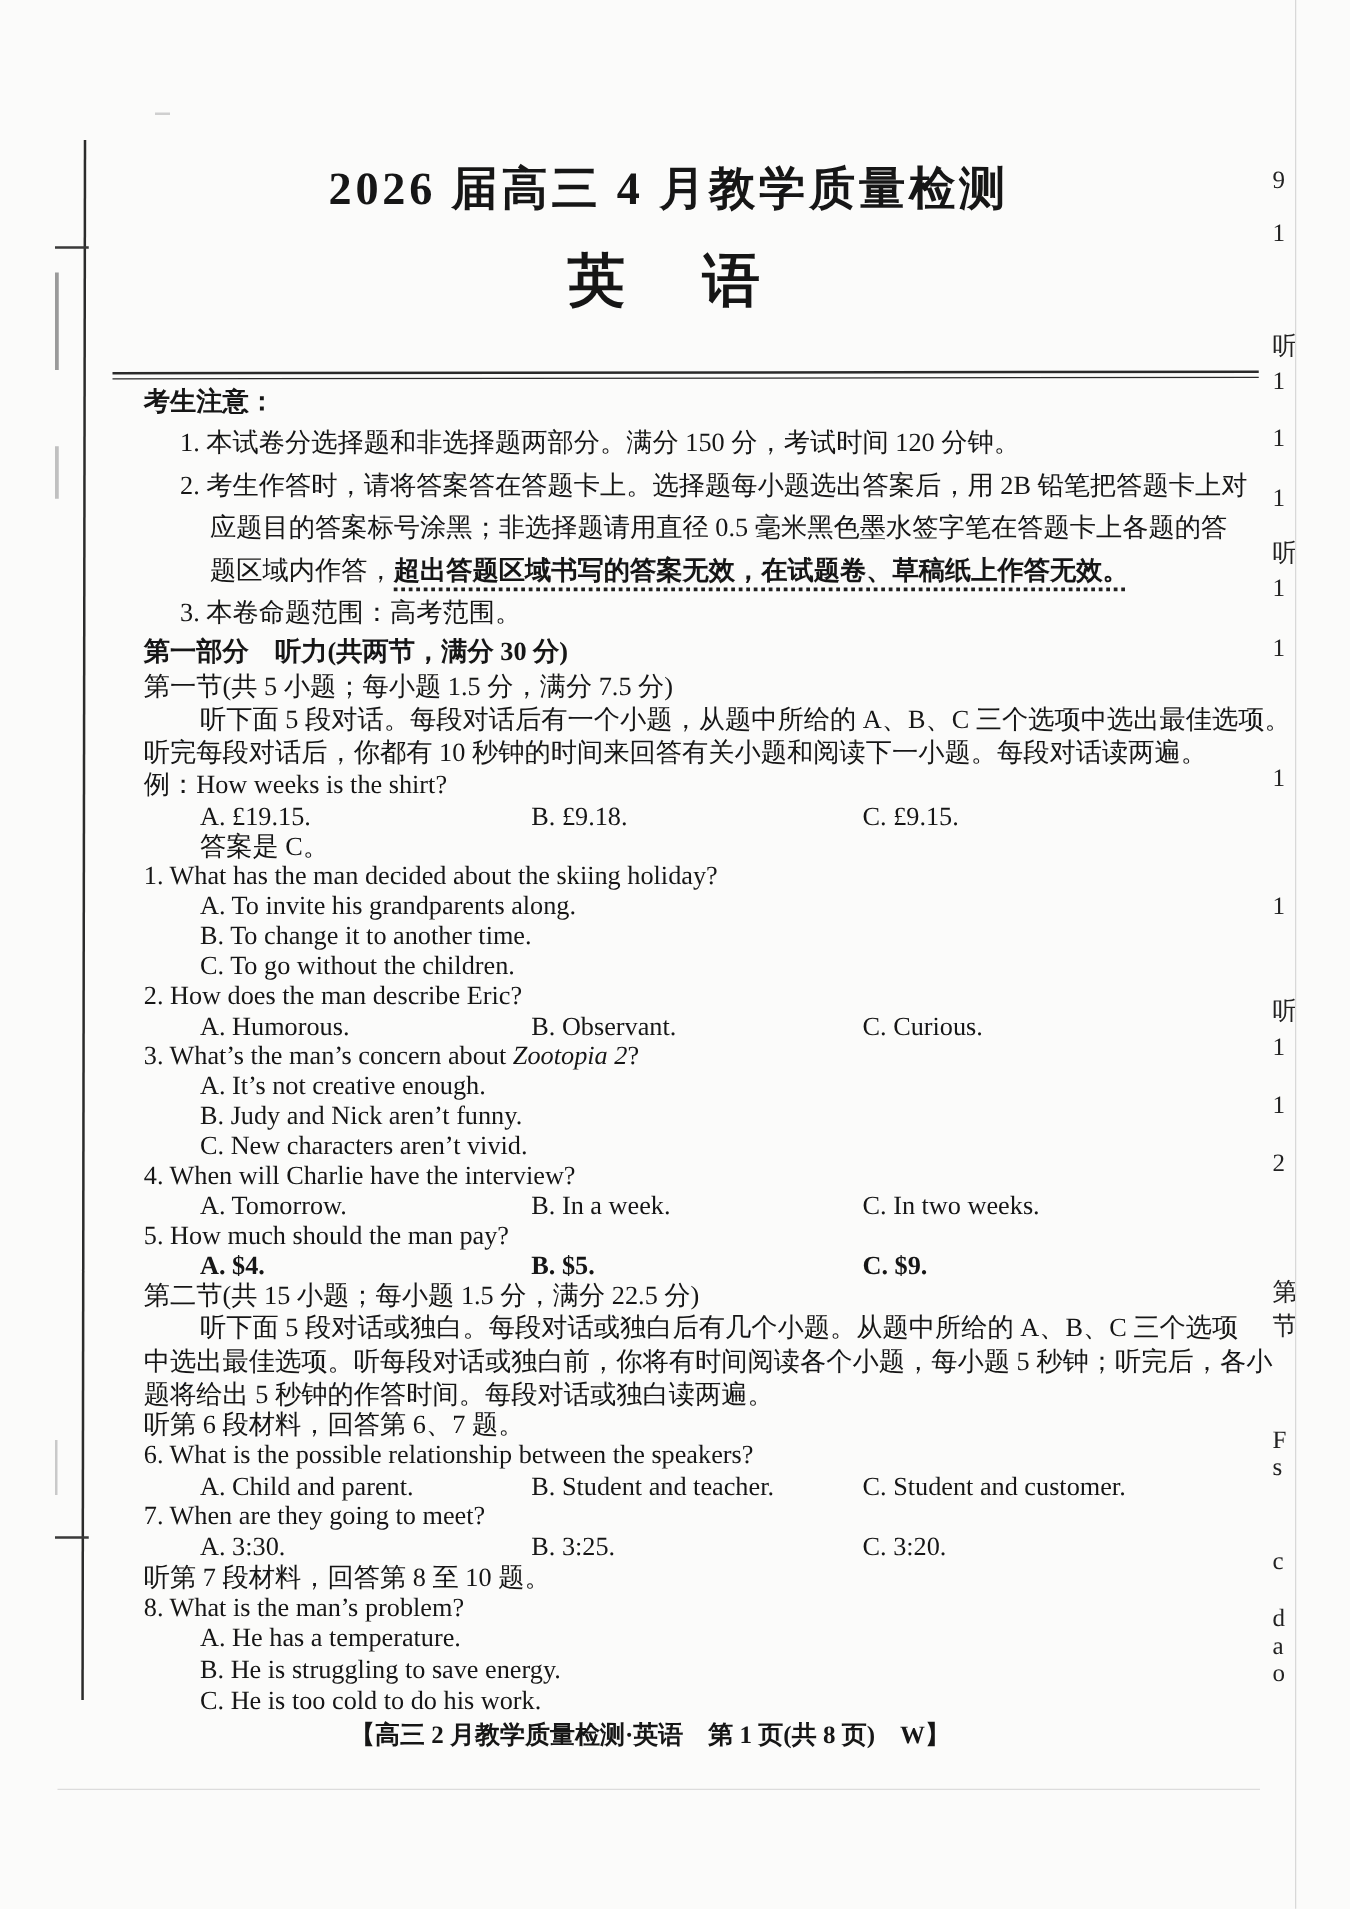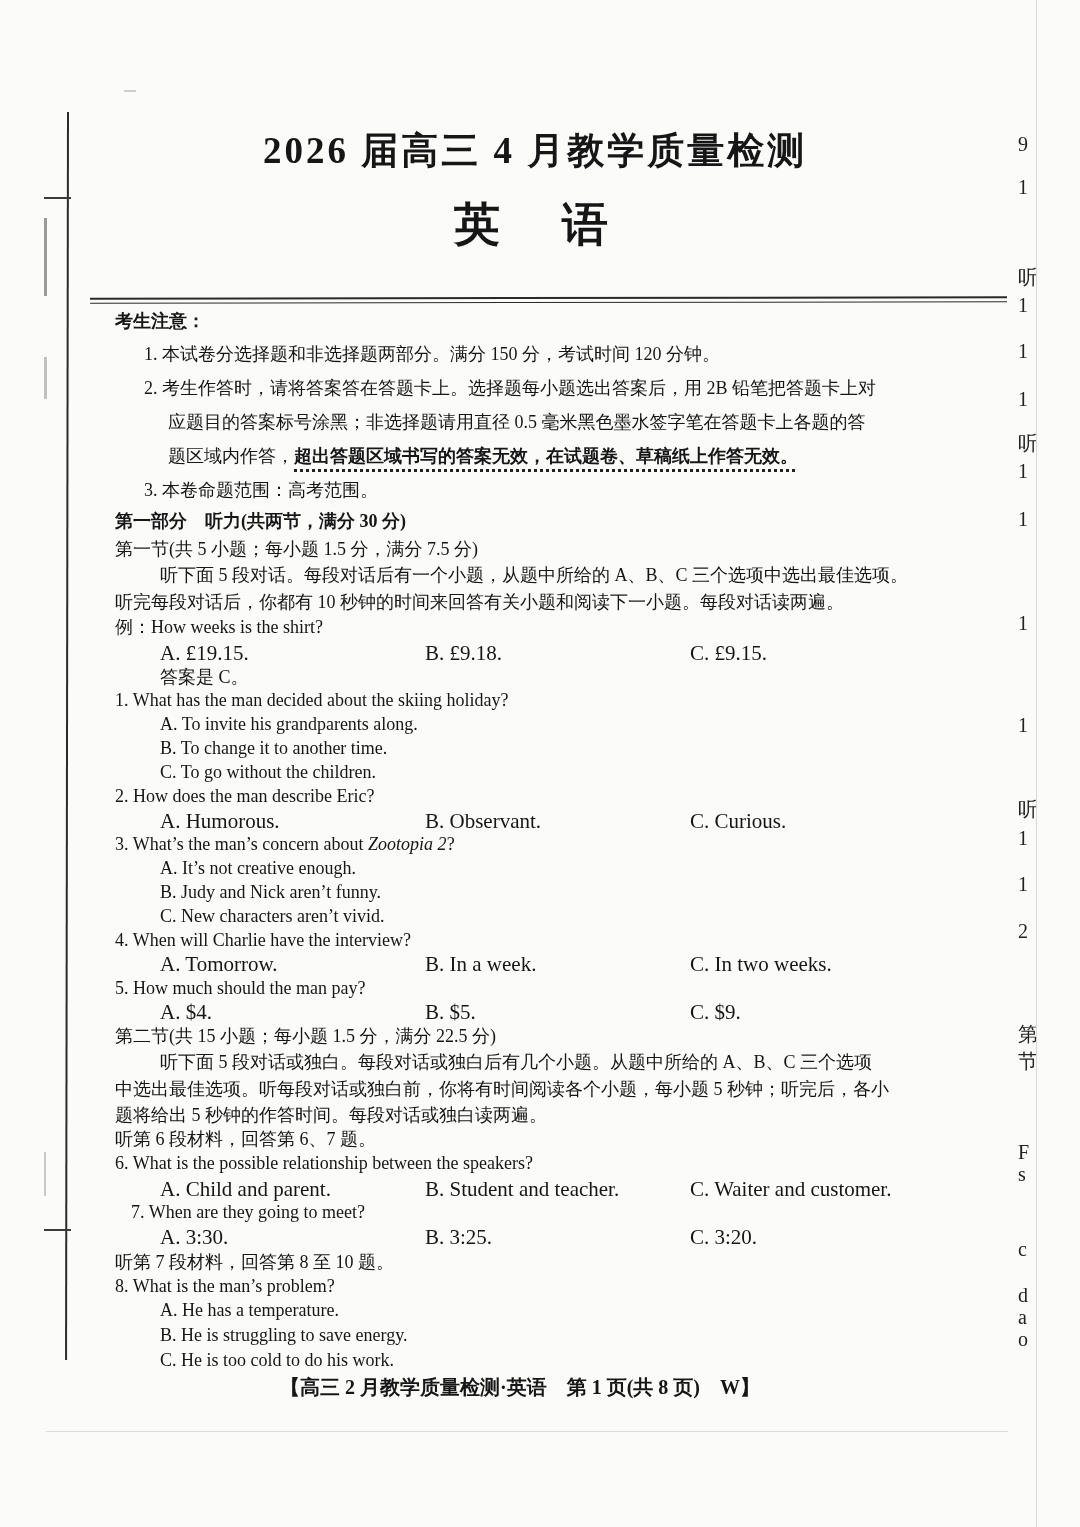--- a/index.html
+++ b/index.html
@@ -3,21 +3,21 @@
 <meta charset="utf-8">
 <style>
   html,body{margin:0;padding:0;}
   body{
     width:1080px;height:1527px;position:relative;overflow:hidden;
     background:#fbfbfa;color:#161616;
     font-family:"Liberation Serif","DejaVu Serif",serif;
   }
   .page{position:absolute;inset:0;}
   
-  .ln{position:absolute;white-space:nowrap;font-size:18px;line-height:26px;}
+  .ln{position:absolute;white-space:nowrap;font-size:21px;line-height:26px;}
   .bold{font-weight:bold;}
   .em-dots{
     font-weight:bold;
     text-decoration:underline dotted #222;
     text-decoration-thickness:2.5px;
     text-underline-offset:7px;
   }
   .italic{font-style:italic;}
   
   .opts{position:absolute;left:160px;white-space:nowrap;font-size:21px;line-height:26px;}
@@ -105,36 +105,36 @@
   <div class="ln" style="left:160px;top:855px;">A. It’s not creative enough.</div>
   <div class="ln" style="left:160px;top:879px;">B. Judy and Nick aren’t funny.</div>
   <div class="ln" style="left:160px;top:903px;">C. New characters aren’t vivid.</div>
 
   <div class="ln" style="left:115px;top:927px;">4. When will Charlie have the interview?</div>
   <div class="opts" style="top:951px;">
     <span class="cA">A. Tomorrow.</span><span class="cB">B. In a week.</span><span class="cC">C. In two weeks.</span>
   </div>
 
   <div class="ln" style="left:115px;top:975px;">5. How much should the man pay?</div>
-  <div class="opts" style="top:999px;">
+  <div class="opts" style="top:999px;font-weight:bold;">
     <span class="cA">A. $4.</span><span class="cB">B. $5.</span><span class="cC">C. $9.</span>
   </div>
 
   <div class="ln" style="left:115px;top:1023px;">第二节(共 15 小题；每小题 1.5 分，满分 22.5 分)</div>
   <div class="ln" style="left:160px;top:1049px;">听下面 5 段对话或独白。每段对话或独白后有几个小题。从题中所给的 A、B、C 三个选项</div>
   <div class="ln" style="left:115px;top:1076px;">中选出最佳选项。听每段对话或独白前，你将有时间阅读各个小题，每小题 5 秒钟；听完后，各小</div>
   <div class="ln" style="left:115px;top:1102px;">题将给出 5 秒钟的作答时间。每段对话或独白读两遍。</div>
 
   <div class="ln" style="left:115px;top:1126px;">听第 6 段材料，回答第 6、7 题。</div>
   <div class="ln" style="left:115px;top:1150px;">6. What is the possible relationship between the speakers?</div>
   <div class="opts" style="top:1176px;">
-    <span class="cA">A. Child and parent.</span><span class="cB">B. Student and teacher.</span><span class="cC">C. Waiter and customer.</span>
+    <span class="cA">A. Child and parent.</span><span class="cB">B. Student and teacher.</span><span class="cC">C. Student and customer.</span>
   </div>
 
-  <div class="ln" style="left:115px;top:1199px;margin-left:16px;">7. When are they going to meet?</div>
+  <div class="ln" style="left:115px;top:1199px;">7. When are they going to meet?</div>
   <div class="opts" style="top:1224px;">
     <span class="cA">A. 3:30.</span><span class="cB">B. 3:25.</span><span class="cC">C. 3:20.</span>
   </div>
 
   <div class="ln" style="left:115px;top:1249px;">听第 7 段材料，回答第 8 至 10 题。</div>
   <div class="ln" style="left:115px;top:1273px;">8. What is the man’s problem?</div>
   <div class="ln" style="left:160px;top:1297px;">A. He has a temperature.</div>
   <div class="ln" style="left:160px;top:1322px;">B. He is struggling to save energy.</div>
   <div class="ln" style="left:160px;top:1347px;">C. He is too cold to do his work.</div>
 

